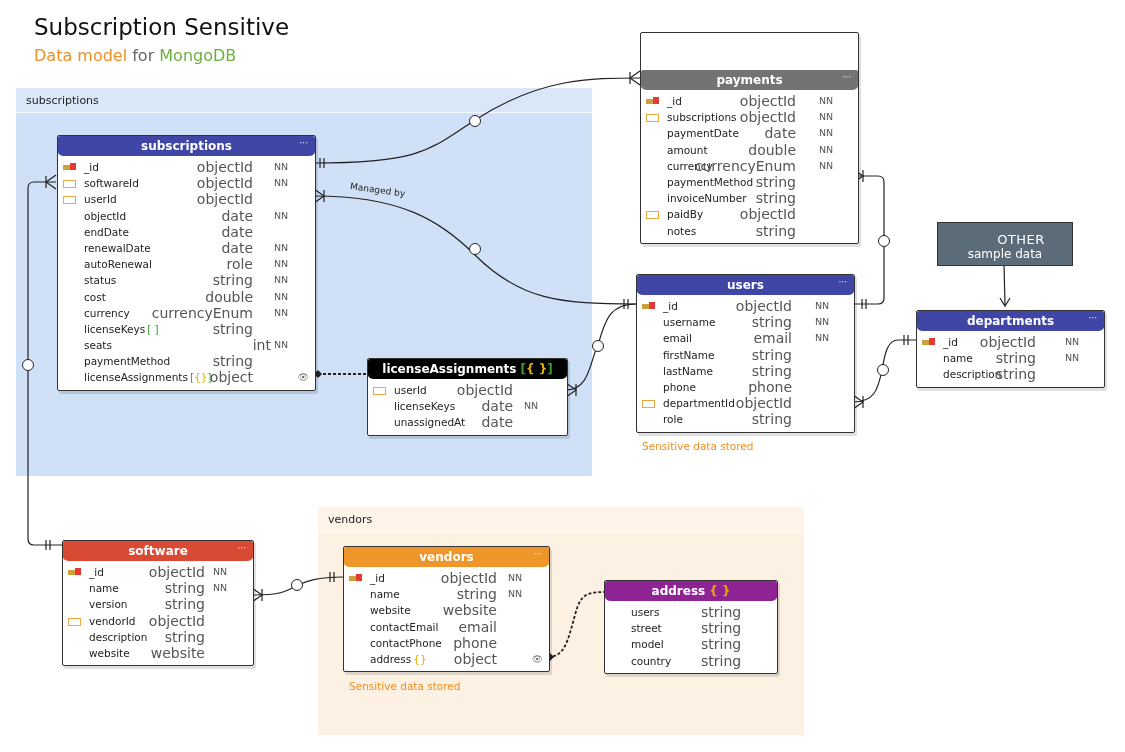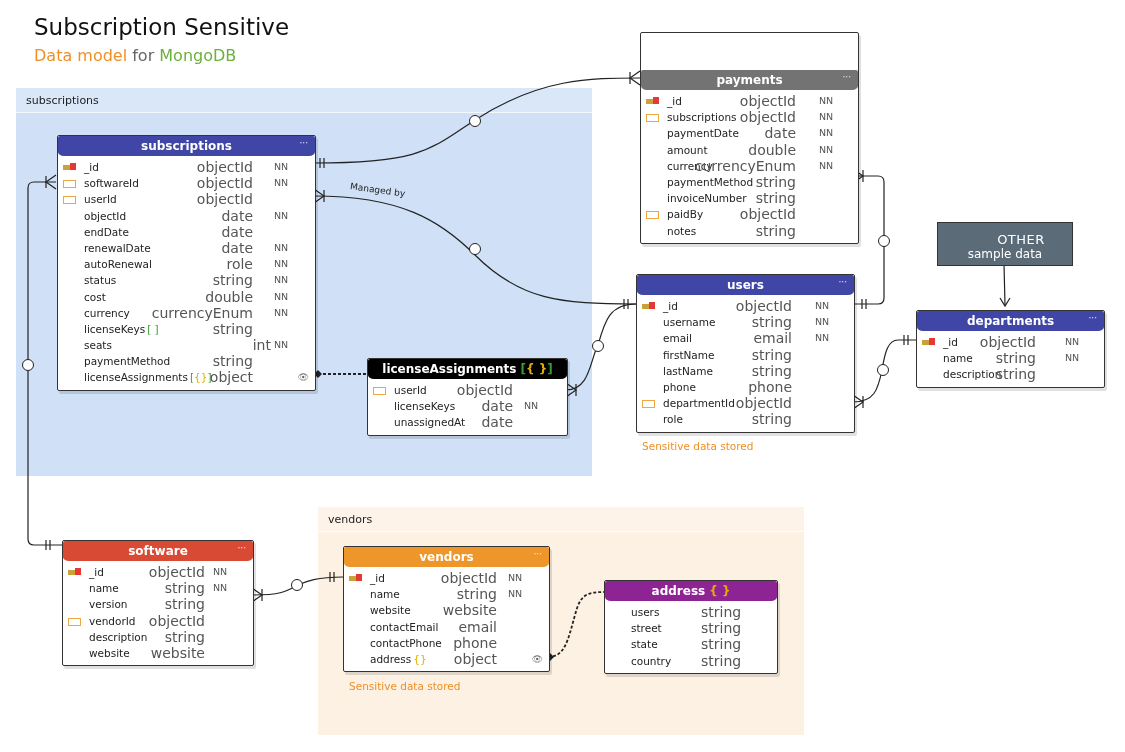--- a/index.html
+++ b/index.html
@@ -439,21 +439,21 @@
       <div class="rows">
         <div class="row">
           <span class="nm"><span>users</span></span>
           <span class="ty" style="right: auto; left: 96px; text-align: left;">string</span>
         </div>
         <div class="row">
           <span class="nm"><span>street</span></span>
           <span class="ty" style="right: auto; left: 96px; text-align: left;">string</span>
         </div>
         <div class="row">
-          <span class="nm"><span>state</span></span>
+          <span class="nm"><span>model</span></span>
           <span class="ty" style="right: auto; left: 96px; text-align: left;">string</span>
         </div>
         <div class="row">
           <span class="nm"><span>country</span></span>
           <span class="ty" style="right: auto; left: 96px; text-align: left;">string</span>
         </div>
       </div>
     </div>
   </div>
 

